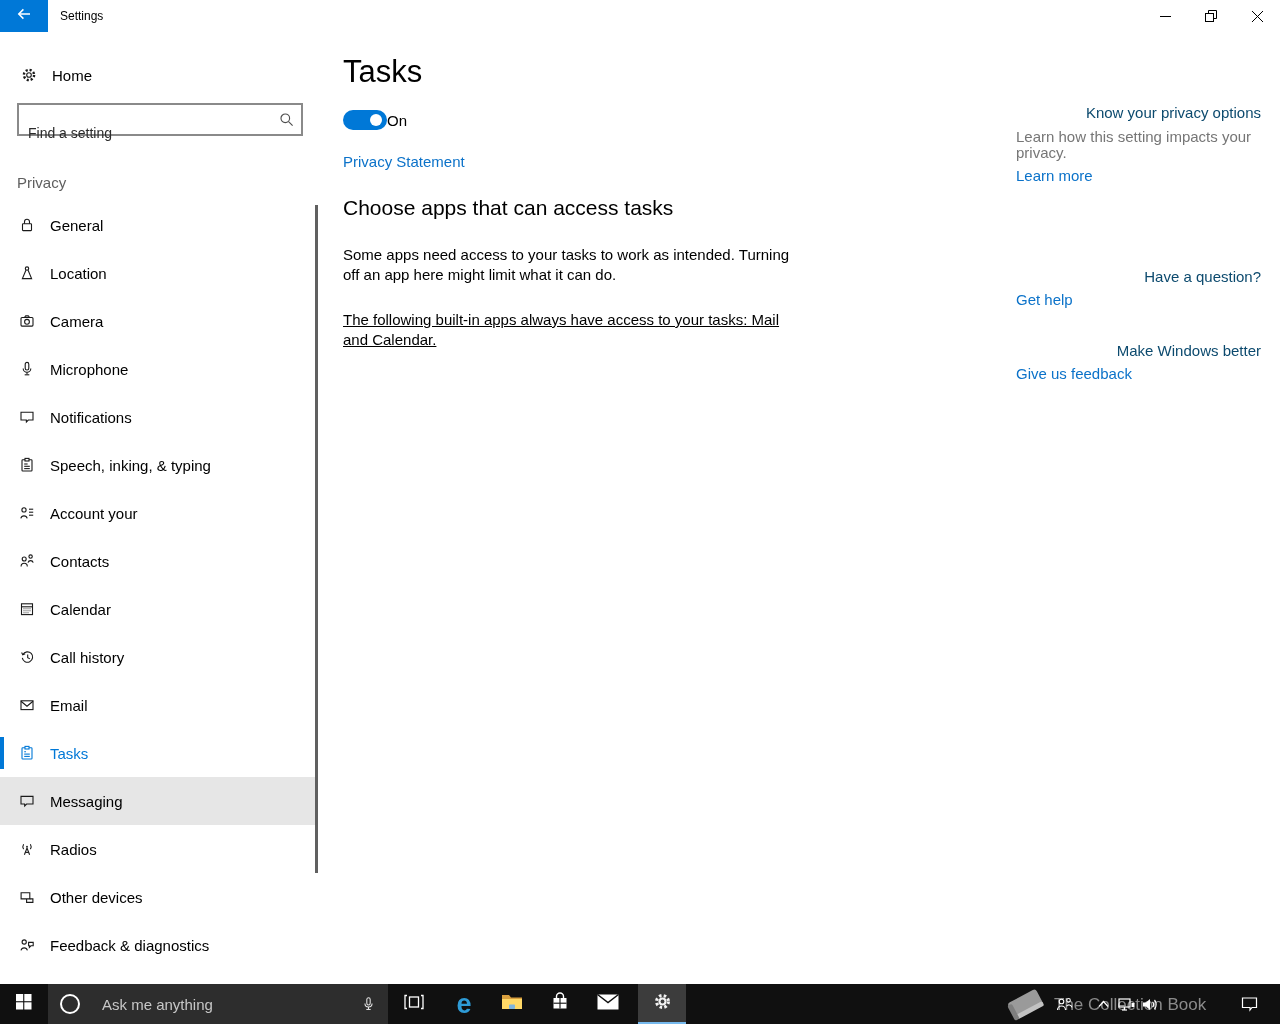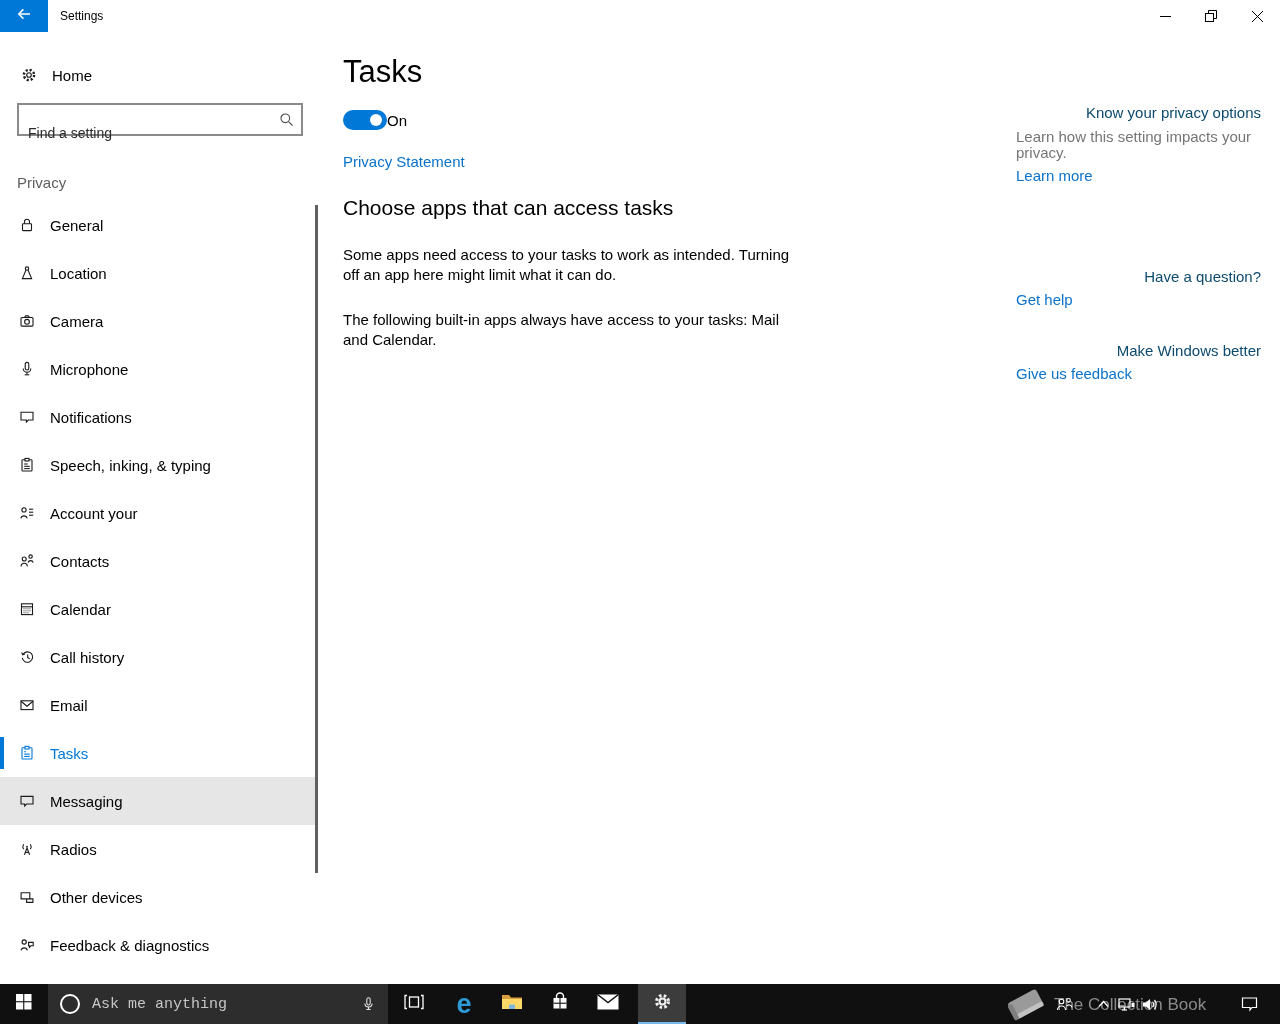--- a/index.html
+++ b/index.html
@@ -48,40 +48,40 @@
   .toggle-row { position:absolute; left:343px; top:78px; display:flex; align-items:center; }
   .toggle { width:44px; height:20px; border-radius:10px; background:#0078d7; position:relative; }
   .toggle .knob { position:absolute; right:5px; top:4px; width:12px; height:12px; border-radius:50%;
                   background:#fff; }
   .toggle-label { font-size:15px; color:#000; }
   .link { color:#0b72c9; font-size:15px; cursor:pointer; text-decoration:none; display:inline-block; }
   .privacy-link { position:absolute; left:343px; top:121px; }
   .section-title { position:absolute; left:343px; top:164px; font-size:21px; font-weight:300; color:#000; }
   .para { position:absolute; left:343px; width:452px; font-size:15px; line-height:20px; color:#000; }
   .para1 { top:213px; }
-  .para2 { top:278px; }
+  .para2 { top:278px;text-decoration:underline; }
 
   
   .help-panel { position:absolute; left:1016px; top:0; width:245px; }
   .help-sec { position:absolute; left:0; width:245px; }
   .hs0 { top:72px; } .hs1 { top:214px;margin-top:22px; } .hs2 { top:310px; }
   .help-title { font-size:15px; color:#0c4a6e;text-align:right; }
   .help-body { margin-top:8px; font-size:15px; line-height:16px; color:#767676; }
   .help-link { margin-top:6px; }
 
   
   .taskbar { position:absolute; left:0; top:984px; width:1280px; height:40px; background:#101010; }
   .start-btn { position:absolute; left:0; top:0; width:48px; height:40px; display:flex;
                align-items:center; justify-content:center; }
   .cortana { position:absolute; left:48px; top:0; width:340px; height:40px; background:#2d2d2d;
              display:flex; align-items:center; }
   .cortana-ring { width:20px; height:20px; border:2px solid #fff; border-radius:50%; margin-left:12px;
                   flex-shrink:0; }
   .cortana input { flex:1; background:transparent; border:none; outline:none; font-size:15px;
-                   color:#e8e8e8; padding-left:12px; font-family:Liberation Mono, monospace; }
+                   color:#e8e8e8; padding-left:22px; font-family:Liberation Sans, sans-serif; }
   .cortana input::placeholder { color:#c7c7c7; opacity:1; }
   .cortana-mic { width:40px; display:flex; justify-content:center; flex-shrink:0; }
   .tb-btn { position:absolute; top:0; width:48px; height:40px; display:flex; align-items:center;
             justify-content:center; }
   .taskview { left:390px; }
   .edge-btn { left:440px; } .folder-btn { left:488px; } .store-btn { left:536px; } .mail-btn { left:584px; }
   .settings-btn { left:638px; background:#3c3c3c; border-bottom:2px solid #76b9ed; }
   .edge-e { font-size:27px; font-weight:bold; color:#2e9bd6; line-height:1; }
   .tray { position:absolute; right:0; top:0; height:40px; z-index:2; }
   .tray-icon { position:absolute; top:0; height:40px; display:flex; align-items:center;

